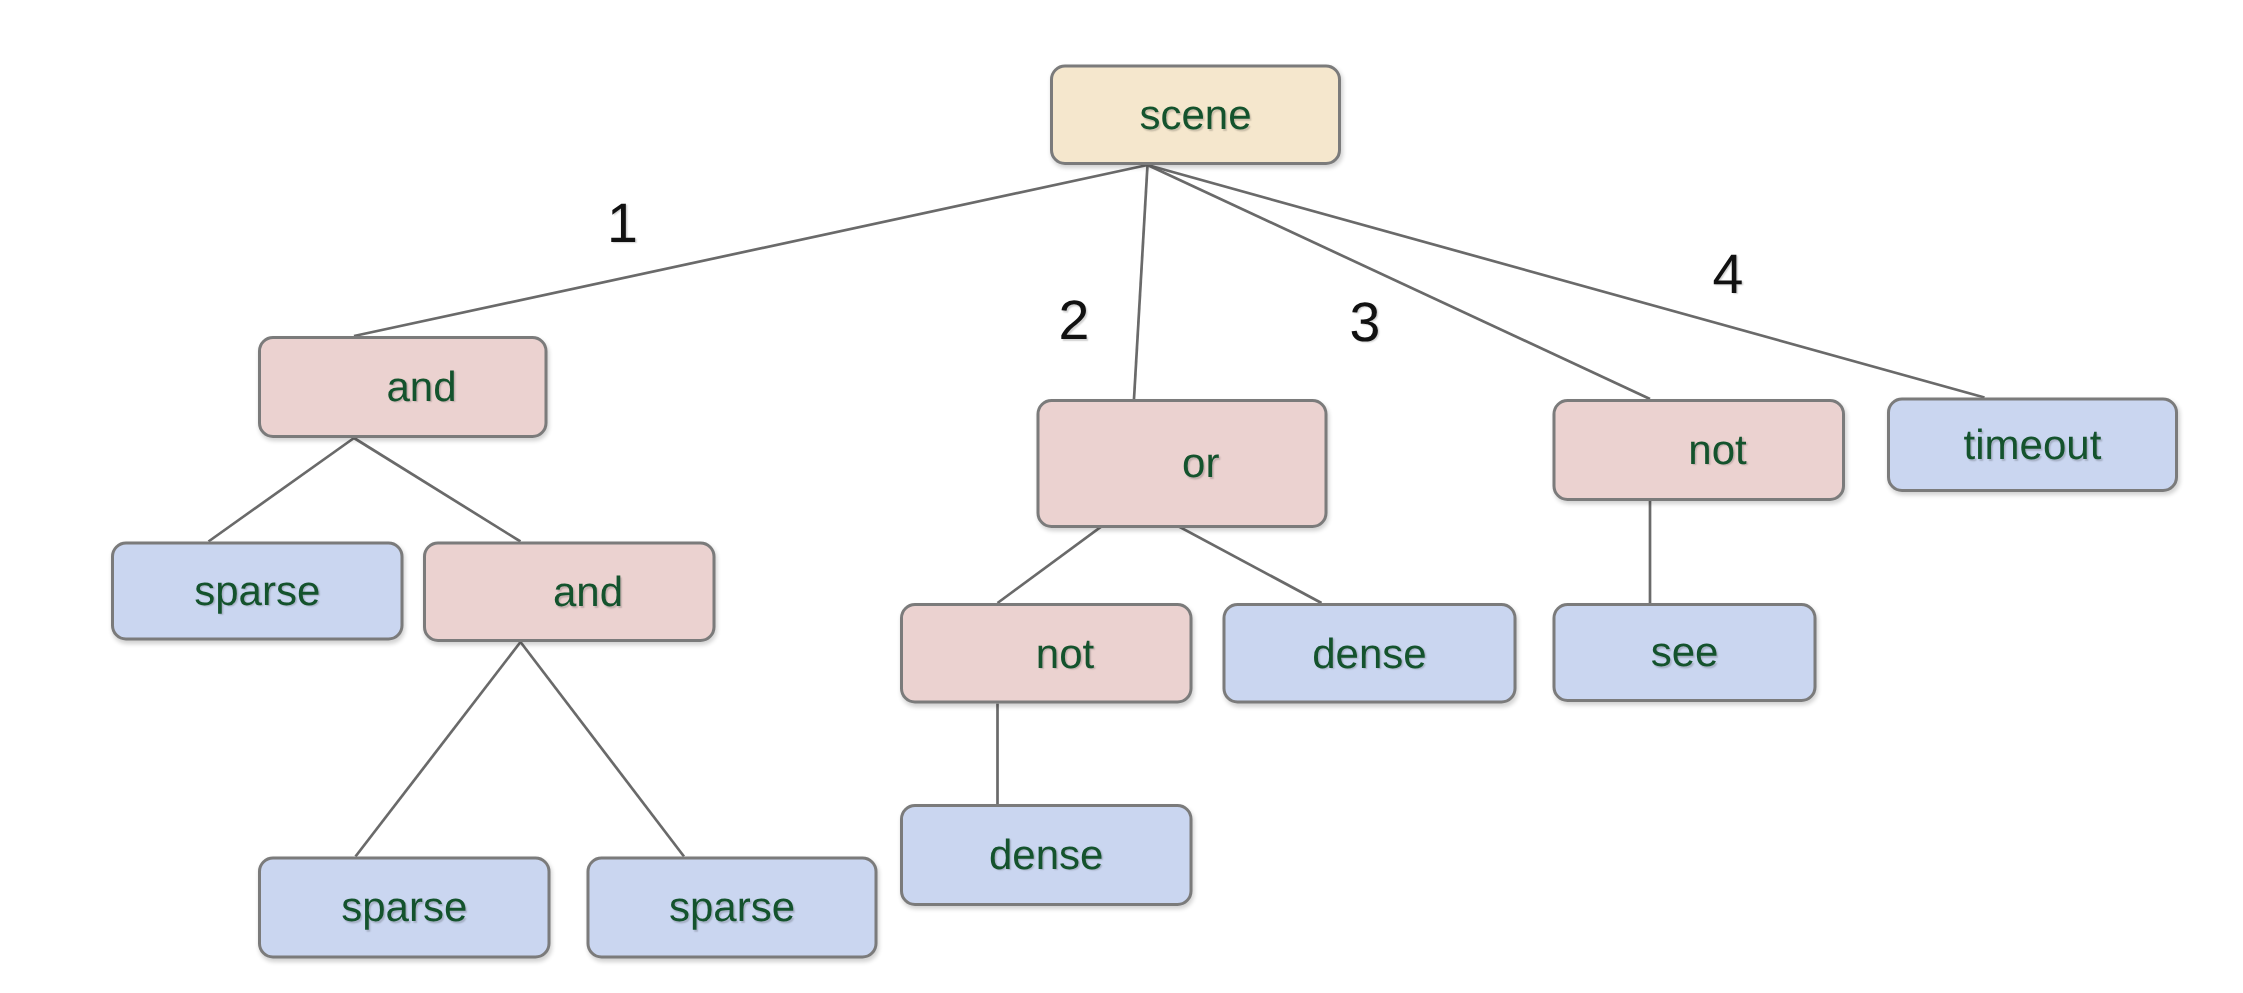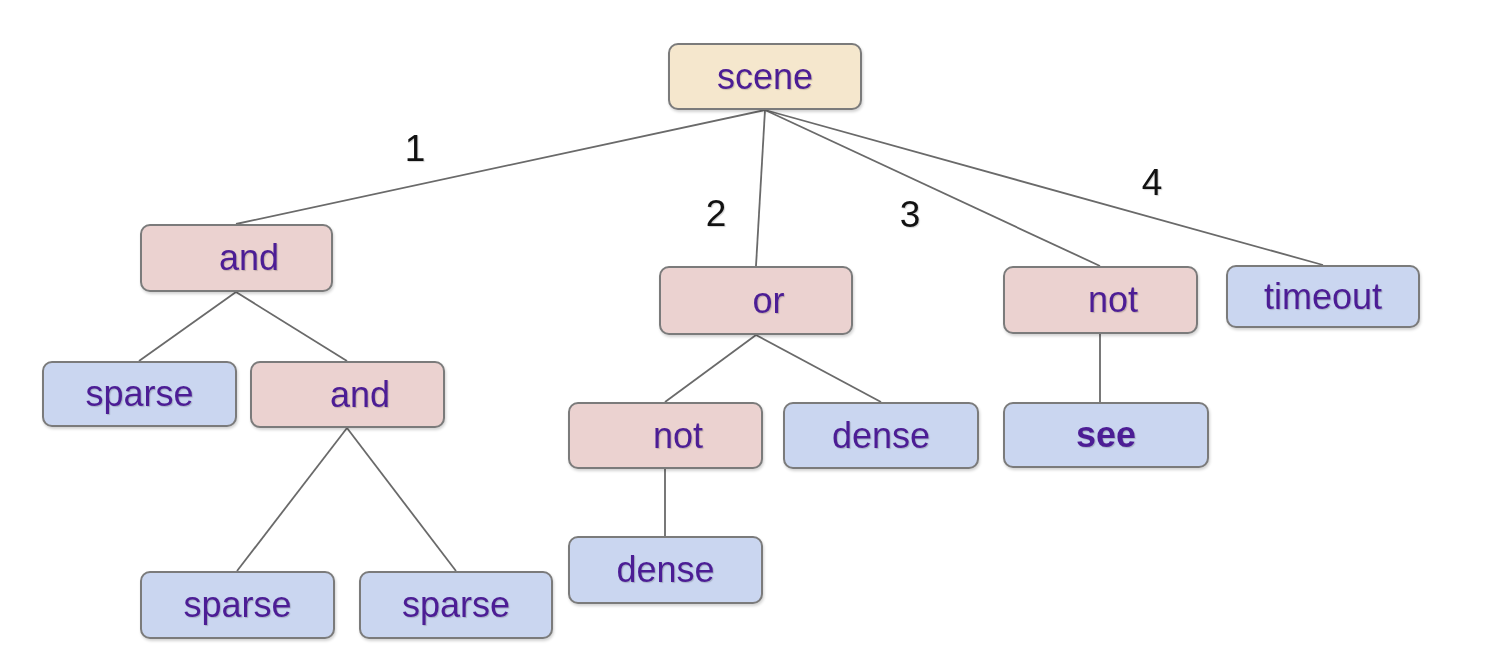--- a/index.html
+++ b/index.html
@@ -27,25 +27,26 @@
     stroke-width: 1.8;
   }
   .node {
     position: absolute;
     display: flex;
     align-items: center;
     justify-content: center;
     box-sizing: border-box;
     border: 2px solid #7b7b7b;
     border-radius: 10px;
-    font-size: 36px;
+    font-size: 28px;
     line-height: 1;
-    color: #4c1d95;
+    color: #14532d;
     box-shadow: 1px 2px 3px rgba(0,0,0,0.18);
     text-shadow: 1px 1px 1px rgba(0,0,0,0.18);
+    margin-left: 32px;
   }
   .fill-root { background: #f5e7cd; }
   .fill-op   { background: #ebd2d0; padding-left: 25px; }
   .fill-leaf { background: #cad6f0; }
   .edge-label {
     position: absolute;
     transform: translate(-50%, -50%);
     font-size: 37px;
     color: #111111;
     text-shadow: 1px 1px 1px rgba(0,0,0,0.18);
@@ -67,29 +68,29 @@
     <line x1="347" y1="428" x2="456" y2="571"></line>
     <line x1="756" y1="335" x2="665" y2="402"></line>
     <line x1="756" y1="335" x2="881" y2="402"></line>
     <line x1="665" y1="469" x2="665" y2="536"></line>
     <line x1="1100" y1="334" x2="1100" y2="402"></line>
   </svg>
 
   <div class="node fill-root" style="left:668px;  top:43px;  width:194px; height:67px;">scene</div>
 
   <div class="node fill-op" style="left:140px;  top:224px; width:193px; height:68px;">and</div>
-  <div class="node fill-op" style="left:659px;  top:266px; width:194px; height:69px;">or</div>
+  <div class="node fill-op" style="left:659px;  top:266px; width:194px; height:86px;">or</div>
   <div class="node fill-op" style="left:1003px; top:266px; width:195px; height:68px;">not</div>
   <div class="node fill-leaf" style="left:1226px; top:265px; width:194px; height:63px;">timeout</div>
 
   <div class="node fill-leaf" style="left:42px;   top:361px; width:195px; height:66px;">sparse</div>
   <div class="node fill-op" style="left:250px;  top:361px; width:195px; height:67px;">and</div>
   <div class="node fill-op" style="left:568px;  top:402px; width:195px; height:67px;">not</div>
   <div class="node fill-leaf" style="left:783px;  top:402px; width:196px; height:67px;">dense</div>
-  <div class="node fill-leaf" style="left:1003px; top:402px; width:206px; height:66px;font-weight:bold;">see</div>
+  <div class="node fill-leaf" style="left:1003px; top:402px; width:176px; height:66px;">see</div>
 
   <div class="node fill-leaf" style="left:140px;  top:571px; width:195px; height:68px;">sparse</div>
   <div class="node fill-leaf" style="left:359px;  top:571px; width:194px; height:68px;">sparse</div>
   <div class="node fill-leaf" style="left:568px;  top:536px; width:195px; height:68px;">dense</div>
 
   <div class="edge-label" style="left:415px;  top:149px;">1</div>
   <div class="edge-label" style="left:716px;  top:214px;">2</div>
   <div class="edge-label" style="left:910px;  top:215px;">3</div>
   <div class="edge-label" style="left:1152px; top:183px;">4</div>
 

